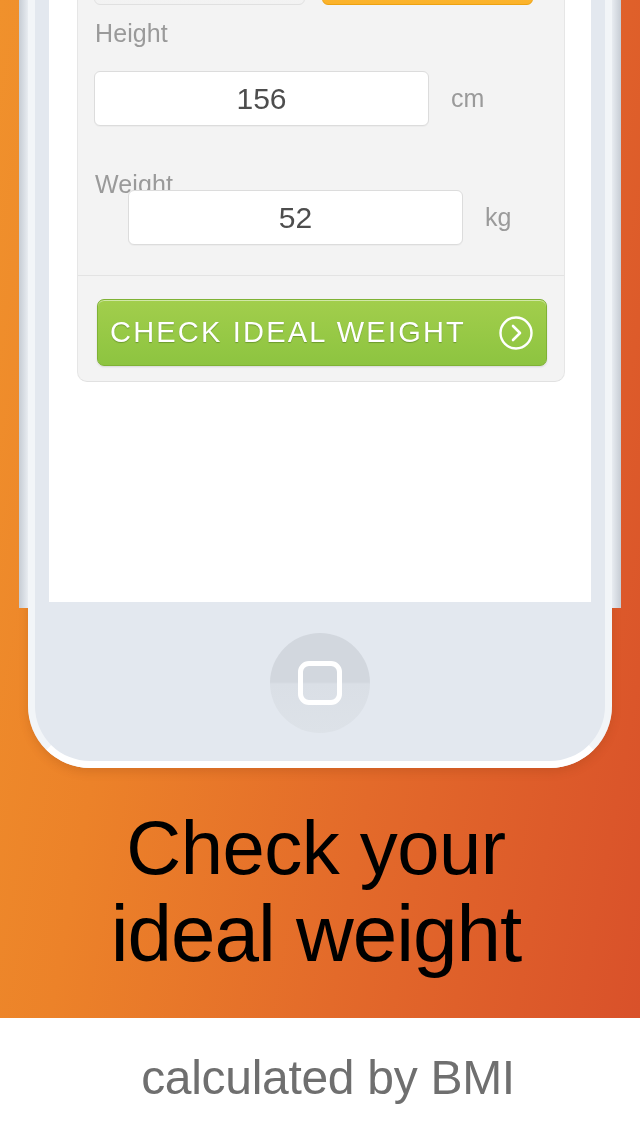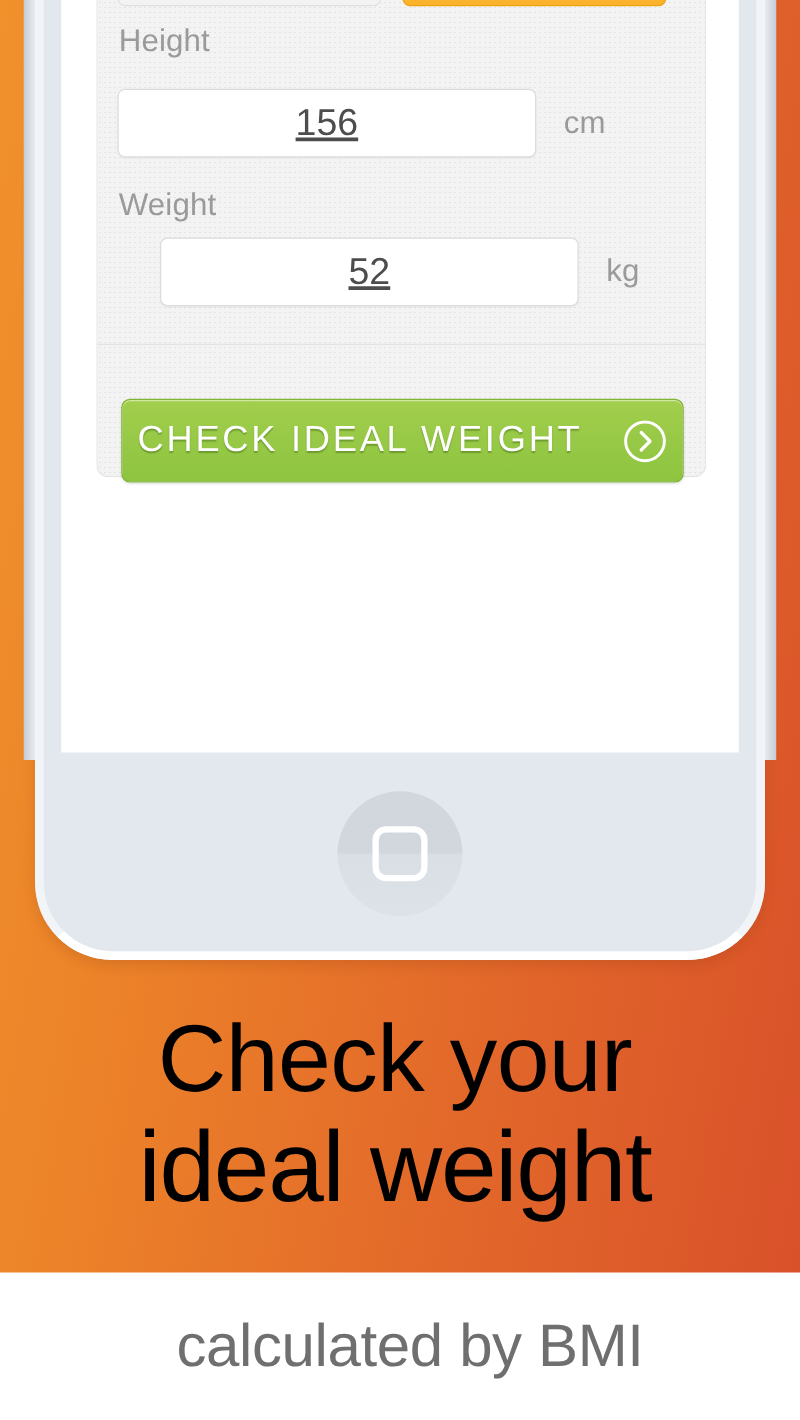--- a/index.html
+++ b/index.html
@@ -159,21 +159,20 @@
     background: #ffffff;
     border: 1px solid #dcdcdc;
     border-radius: 6px;
     display: flex;
     align-items: center;
     justify-content: center;
     font-size: 30px;
     color: #4d4d4d;
     cursor: text;
     box-shadow: 0 1px 1px rgba(0,0,0,0.03);
-    text-decoration: underline;
   }
   .unit {
     margin-left: 22px;
     font-size: 25px;
     color: #9a9a9a;
     text-align: center;
   }
 
   .divider {
     position: absolute;
@@ -194,21 +193,20 @@
     border-radius: 7px;
     background: linear-gradient(180deg, #a2ce4c, #8dc440);
     border: 1px solid #7fb235;
     box-shadow: inset 0 1px 0 rgba(255,255,255,0.5), 0 1px 2px rgba(0,0,0,0.12);
     display: flex;
     align-items: center;
     justify-content: center;
     gap: 32px;
     cursor: pointer;
     user-select: none;
-    margin-top: 20px;
   }
   .cta-label {
     font-size: 29px;
     color: #ffffff;
     letter-spacing: 2.2px;
     text-shadow: 0 1px 1px rgba(60,100,20,0.45);
   }
   .cta-arrow { display: flex; align-items: center; }
 
   
@@ -287,21 +285,21 @@
           <div class="seg-btn seg-amber">Cm/Kg</div>
         </div>
 
         <div class="field-label" style="position:absolute;left:17px;top:239px;">Height</div>
 
         <div class="input-row" style="top:291px;">
           <div class="num-input" placeholder="156">156</div>
           <div class="unit">cm</div>
         </div>
 
-        <div class="field-label" style="position:absolute;left:17px;top:370px;text-align:center;">Weight</div>
+        <div class="field-label" style="position:absolute;left:17px;top:390px;text-align:center;">Weight</div>
 
         <div class="input-row" style="top:410px;margin-left:34px;">
           <div class="num-input" placeholder="52">52</div>
           <div class="unit">kg</div>
         </div>
 
         <div class="divider"></div>
 
         <div class="cta">
           <span class="cta-label">CHECK IDEAL WEIGHT</span>

